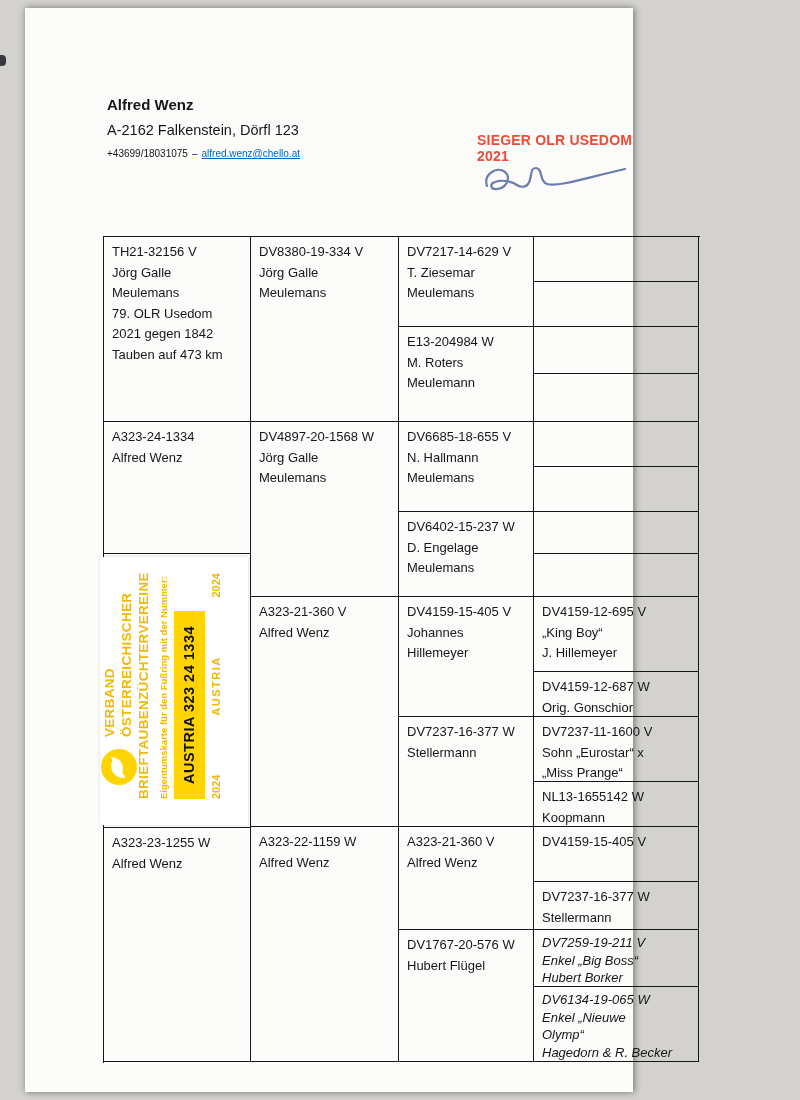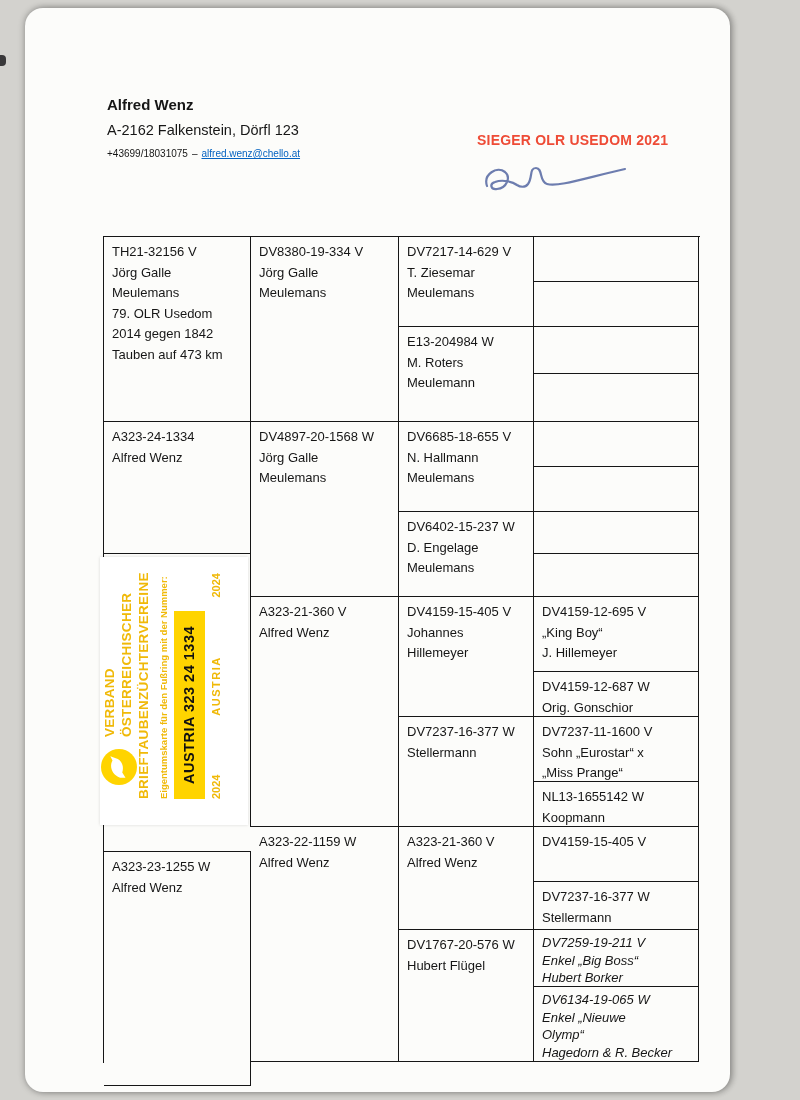--- a/index.html
+++ b/index.html
@@ -6,24 +6,23 @@
   html,body { width:800px; height:1100px; }
   body {
     font-family:"Liberation Sans", sans-serif;
     background:#d3d2ce;
     position:relative;
     overflow:hidden;
     color:var(--ink, #161616);
   }
   .scan-mark { position:absolute; left:0; top:55px; width:6px; height:11px; background:#39383a; border-radius:0 4px 4px 0; z-index:5; }
   .paper {
-    position:absolute; left:25px; top:8px; width:705px; height:1084px;
+    position:absolute; left:25px; top:8px; width:608px; height:1084px;
     background:#fcfcfa;
     box-shadow:0 0 7px rgba(0,0,0,.32), 3px 0 6px rgba(0,0,0,.18);
-    border-radius:18px;
   }
   .owner-name    { position:absolute; left:82px; top:88px;  font-size:15px; font-weight:bold; }
   .owner-address { position:absolute; left:82px; top:114px; font-size:14.5px;text-align:center; }
   .owner-contact { position:absolute; left:82px; top:140px; font-size:10px; }
   .sep { margin:0 4px; }
   .email { color:var(--link-blue, #0563c1); text-decoration:underline; }
   .award { position:absolute; left:452px; top:124px; font-size:14px; font-weight:bold; color:var(--award-red, #ee4b36); letter-spacing:.2px; }
   .signature { position:absolute; left:448px; top:150px; width:168px; height:48px; }
   .signature path { stroke:var(--signature-blue, #5d6fa6); stroke-width:2.2; fill:none; stroke-linecap:round; opacity:.9; }
 
@@ -92,29 +91,29 @@
     <path d="M14 28 C10 16 24 8 32 14 C38 19 34 30 24 31 C18 32 16 26 22 24 C30 21 40 24 44 27 C47 29 52 30 55 26 C60 19 56 10 63 10 C70 10 66 24 74 26 C86 29 112 20 152 11"></path>
   </svg>
 
   <div class="ped">
 
     <div class="cell" style="left:0;top:0;width:147px;height:185px">
         <div class="ln">TH21-32156 V</div>
         <div class="ln">Jörg Galle</div>
         <div class="ln">Meulemans</div>
         <div class="ln">79. OLR Usedom</div>
-        <div class="ln">2014 gegen 1842</div>
+        <div class="ln">2021 gegen 1842</div>
         <div class="ln">Tauben auf 473 km</div>
       </div>
     <div class="cell" style="left:0;top:185px;width:147px;height:132px">
         <div class="ln">A323-24-1334</div>
         <div class="ln">Alfred Wenz</div>
       </div>
     <div class="cell cardzone" style="left:0;top:317px;width:147px;height:273px"></div>
-    <div class="cell bt" style="left:0;top:614px;width:147px;height:235px">
+    <div class="cell bt" style="left:0;top:590px;width:147px;height:235px">
         <div class="ln">A323-23-1255 W</div>
         <div class="ln">Alfred Wenz</div>
       </div>
 
     <div class="cell" style="left:147px;top:0;width:148px;height:185px">
         <div class="ln">DV8380-19-334 V</div>
         <div class="ln">Jörg Galle</div>
         <div class="ln">Meulemans</div>
       </div>
     <div class="cell" style="left:147px;top:185px;width:148px;height:175px">

